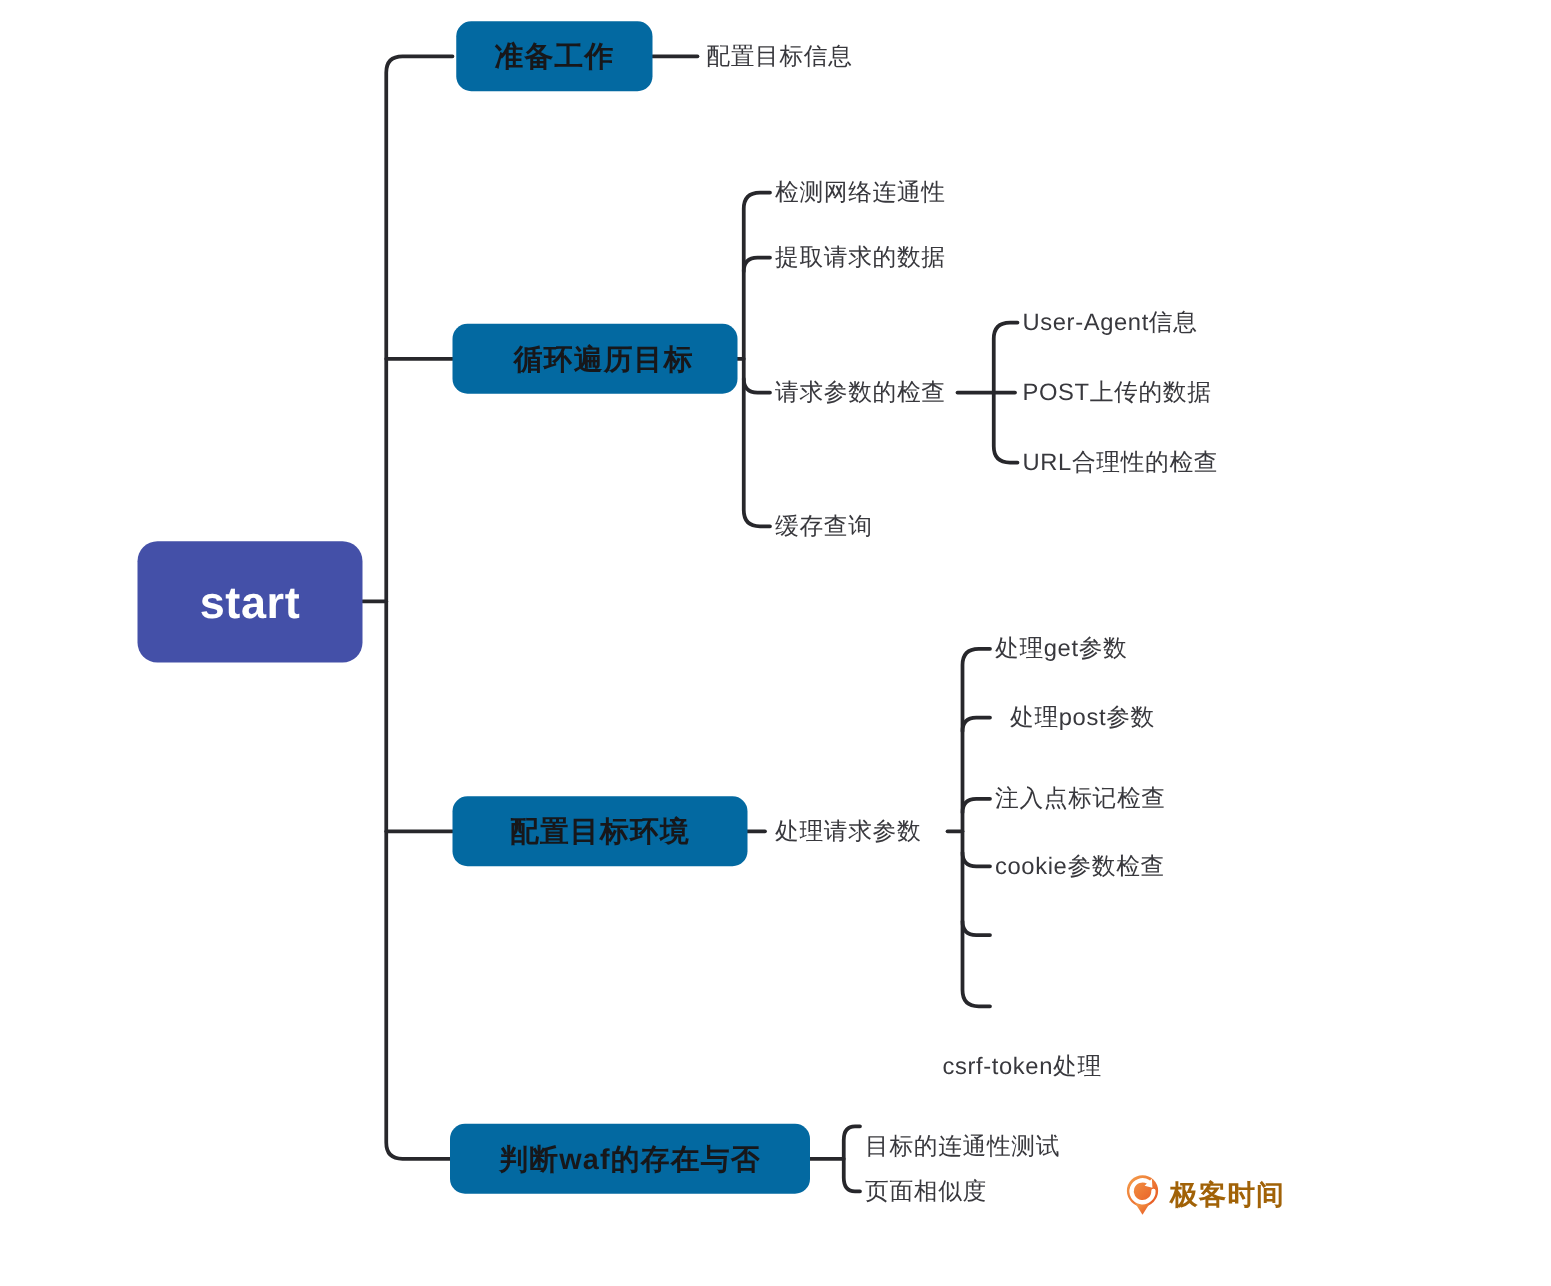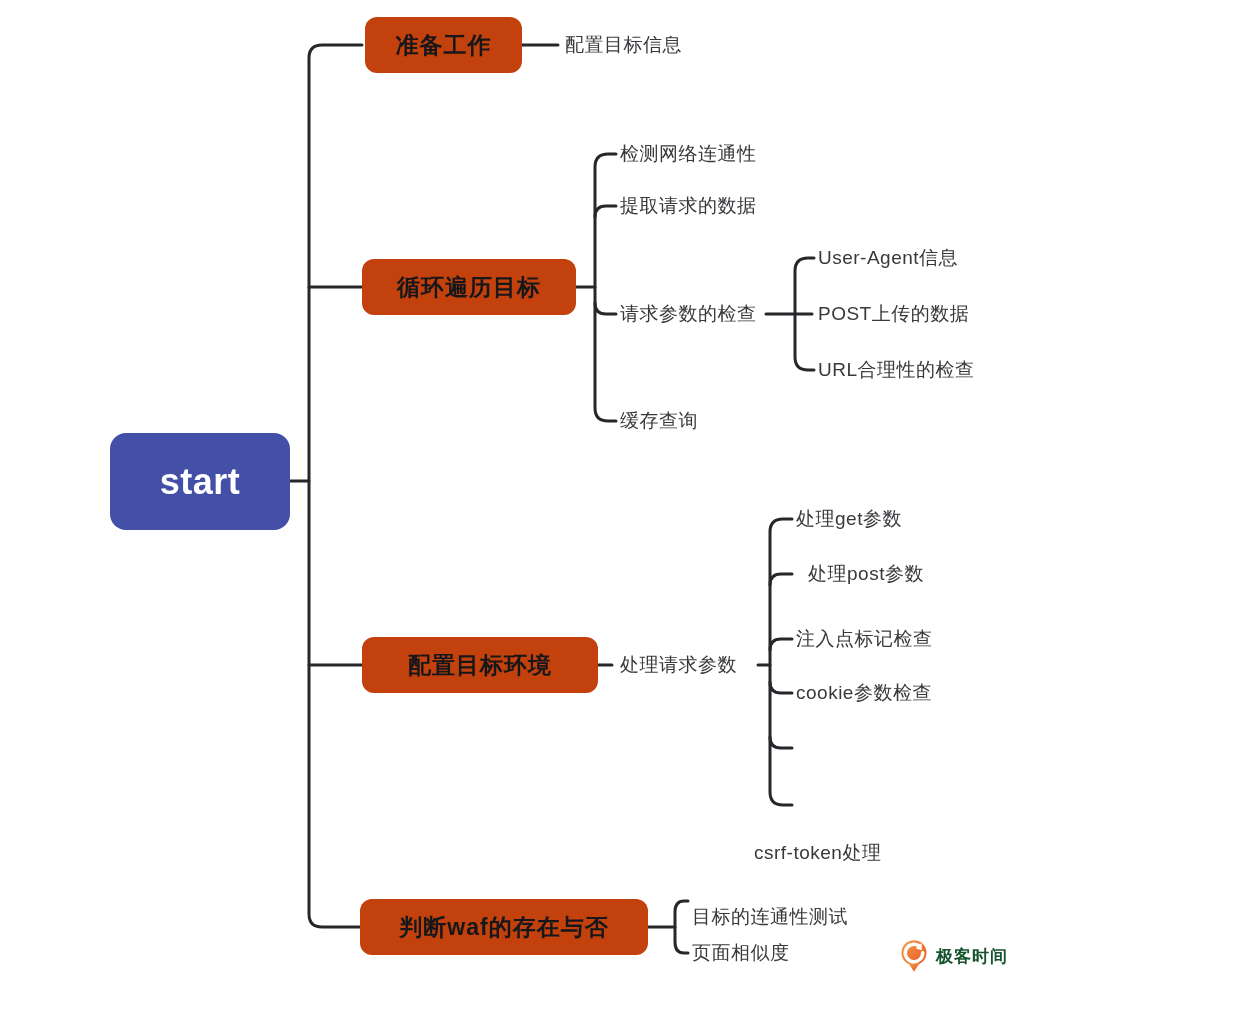--- a/index.html
+++ b/index.html
@@ -12,34 +12,34 @@
   }
   .wires{position:absolute;left:0;top:0;width:1241px;height:1029px;}
   .wires path{fill:none;stroke:#27272b;stroke-width:3;stroke-linecap:round;}
   .node-root{
     position:absolute;left:110px;top:433px;width:180px;height:97px;
     background:#4450a8;border-radius:16px;
     display:flex;align-items:center;justify-content:center;
     color:#ffffff;font-size:36px;font-weight:bold;letter-spacing:.5px;
   }
   .node-branch{
-    position:absolute;height:56px;background:#c2410c;border-radius:12px;
+    position:absolute;height:56px;background:#0369a1;border-radius:12px;
     display:flex;align-items:center;justify-content:center;
     color:#17171a;font-size:23px;font-weight:bold;letter-spacing:1px;
   }
   .node-leaf{
     position:absolute;transform:translateY(-50%);
     color:#38383d;font-size:19px;white-space:nowrap;letter-spacing:.5px;
   }
   .watermark{
     position:absolute;left:899px;top:937px;height:38px;
     display:flex;align-items:center;gap:7px;
   }
   .watermark .brand-text{
-    color:#14532d;font-size:17px;font-weight:bold;letter-spacing:1px;
+    color:#a16207;font-size:22px;font-weight:bold;letter-spacing:1px;
   }
 </style>
 </head>
 <body>
 
 <div class="canvas">
 
   <svg class="wires" viewBox="0 0 1241 1029">
 
     <path d="M290 481 H309"></path>
@@ -67,21 +67,21 @@
     <path d="M770 682 Q770 693 781 693 H792"></path>
     <path d="M770 737 Q770 748 781 748 H792"></path>
 
     <path d="M648 927 H675"></path>
     <path d="M688 901 H684 Q675 901 675 912 V942 Q675 953 684 953 H688"></path>
   </svg>
 
   <div class="node-root">start</div>
 
   <div class="node-branch" style="left:365px;top:17px;width:157px;">准备工作</div>
-  <div class="node-branch" style="left:362px;top:259px;width:214px;">循环遍历目标</div>
+  <div class="node-branch" style="left:362px;top:259px;width:214px;padding-left:14px;">循环遍历目标</div>
   <div class="node-branch" style="left:362px;top:637px;width:236px;">配置目标环境</div>
   <div class="node-branch" style="left:360px;top:899px;width:288px;">判断waf的存在与否</div>
 
   <div class="node-leaf" style="left:565px;top:45px;">配置目标信息</div>
   <div class="node-leaf" style="left:620px;top:154px;">检测网络连通性</div>
   <div class="node-leaf" style="left:620px;top:206px;">提取请求的数据</div>
   <div class="node-leaf" style="left:620px;top:314px;">请求参数的检查</div>
   <div class="node-leaf" style="left:620px;top:421px;">缓存查询</div>
   <div class="node-leaf" style="left:620px;top:665px;">处理请求参数</div>
   <div class="node-leaf" style="left:692px;top:901px;margin-top:16px;">目标的连通性测试</div>

